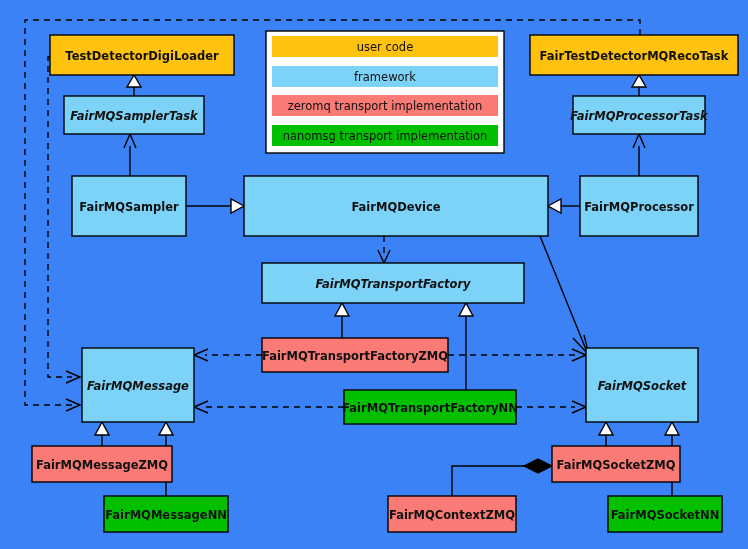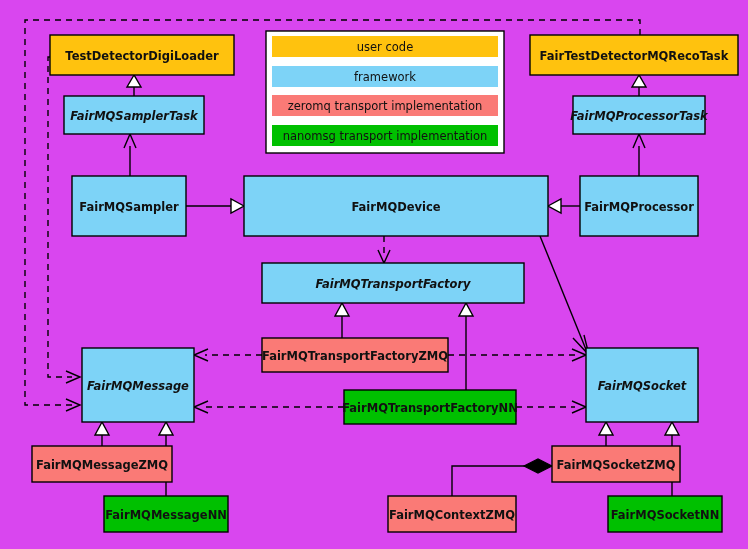--- a/index.html
+++ b/index.html
@@ -1,18 +1,18 @@
 <!DOCTYPE html>
 <html><head>
 <meta charset="utf-8">
 <style>
   html,body{margin:0;padding:0;background:#ffffff;}
   body{width:748px;height:549px;overflow:hidden;
        font-family:"DejaVu Sans","Liberation Sans",sans-serif;}
-  #diagram{position:relative;width:748px;height:549px;background:#d946ef;}
+  #diagram{position:relative;width:748px;height:549px;background:#3b82f6;}
   svg{position:absolute;top:0;left:0;width:748px;height:549px;}
   .node-label{font-weight:bold;font-size:11.5px;fill:#111111;
               text-anchor:middle;dominant-baseline:middle;
               font-family:"DejaVu Sans","Liberation Sans",sans-serif;}
   .node-label.italic{font-style:italic;}
   .legend-label{font-size:11.5px;fill:#111111;text-anchor:middle;
                 dominant-baseline:middle;font-weight:normal;
                 font-family:"DejaVu Sans","Liberation Sans",sans-serif;}
   .bx{stroke:#000000;stroke-width:1.4;}
   .edge{stroke:#000000;stroke-width:1.4;fill:none;}

